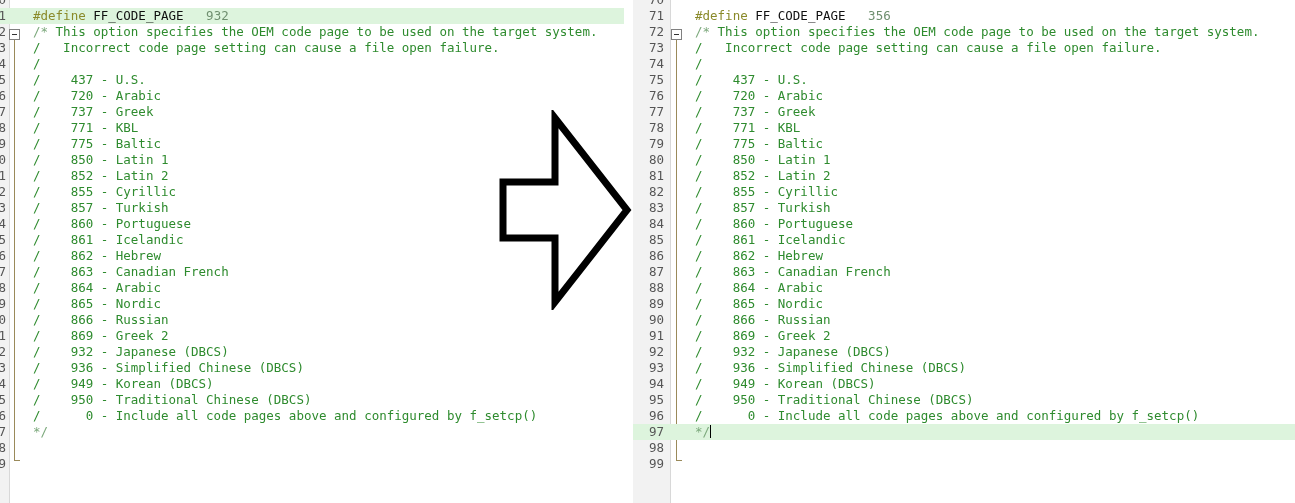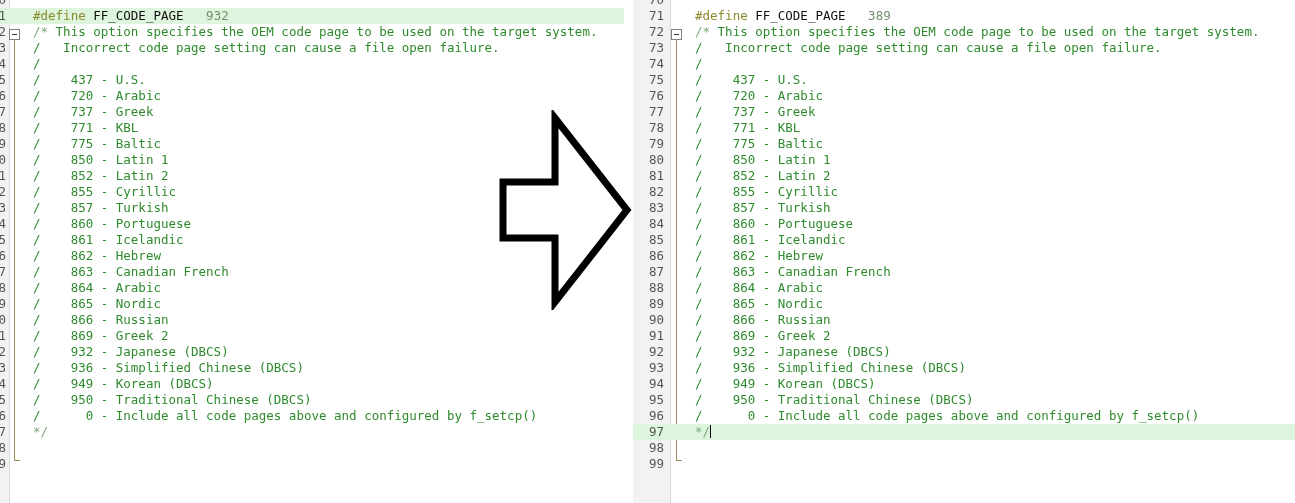--- a/index.html
+++ b/index.html
@@ -142,21 +142,21 @@
 
   <div class="pane pane-right">
     <div class="gutter"></div>
     <div class="foldcol">
       <div class="fold-box" style="left:0px;top:29px;"></div>
       <div class="fold-line" style="left:5px;top:40px;height:420px;"></div>
       <div class="fold-end" style="left:5px;top:460px;"></div>
     </div>
     <div class="rows" id="right-rows">
         <div class="row" style="position:absolute;left:0;right:0;top:-8px;"><span class="ln">70</span><span class="code"></span></div>
-        <div class="row" style="position:absolute;left:0;right:0;top:8px;"><span class="ln">71</span><span class="code"><span class="kw">#define</span> <span class="ident">FF_CODE_PAGE</span>   <span class="num">389</span></span></div>
+        <div class="row" style="position:absolute;left:0;right:0;top:8px;"><span class="ln">71</span><span class="code"><span class="kw">#define</span> <span class="ident">FF_CODE_PAGE</span>   <span class="num">356</span></span></div>
         <div class="row" style="position:absolute;left:0;right:0;top:24px;"><span class="ln">72</span><span class="code"><span class="cmt-dim">/*</span><span class="cmt"> This option specifies the OEM code page to be used on the target system.</span></span></div>
         <div class="row" style="position:absolute;left:0;right:0;top:40px;"><span class="ln">73</span><span class="code"><span class="cmt">/   Incorrect code page setting can cause a file open failure.</span></span></div>
         <div class="row" style="position:absolute;left:0;right:0;top:56px;"><span class="ln">74</span><span class="code"><span class="cmt">/</span></span></div>
         <div class="row" style="position:absolute;left:0;right:0;top:72px;"><span class="ln">75</span><span class="code"><span class="cmt">/    437 - U.S.</span></span></div>
         <div class="row" style="position:absolute;left:0;right:0;top:88px;"><span class="ln">76</span><span class="code"><span class="cmt">/    720 - Arabic</span></span></div>
         <div class="row" style="position:absolute;left:0;right:0;top:104px;"><span class="ln">77</span><span class="code"><span class="cmt">/    737 - Greek</span></span></div>
         <div class="row" style="position:absolute;left:0;right:0;top:120px;"><span class="ln">78</span><span class="code"><span class="cmt">/    771 - KBL</span></span></div>
         <div class="row" style="position:absolute;left:0;right:0;top:136px;"><span class="ln">79</span><span class="code"><span class="cmt">/    775 - Baltic</span></span></div>
         <div class="row" style="position:absolute;left:0;right:0;top:152px;"><span class="ln">80</span><span class="code"><span class="cmt">/    850 - Latin 1</span></span></div>
         <div class="row" style="position:absolute;left:0;right:0;top:168px;"><span class="ln">81</span><span class="code"><span class="cmt">/    852 - Latin 2</span></span></div>

